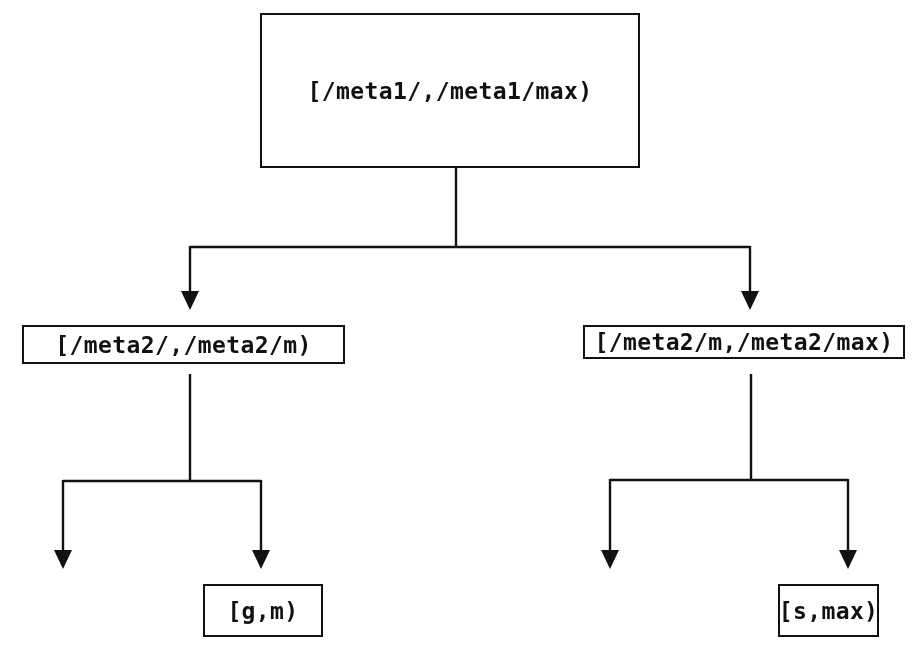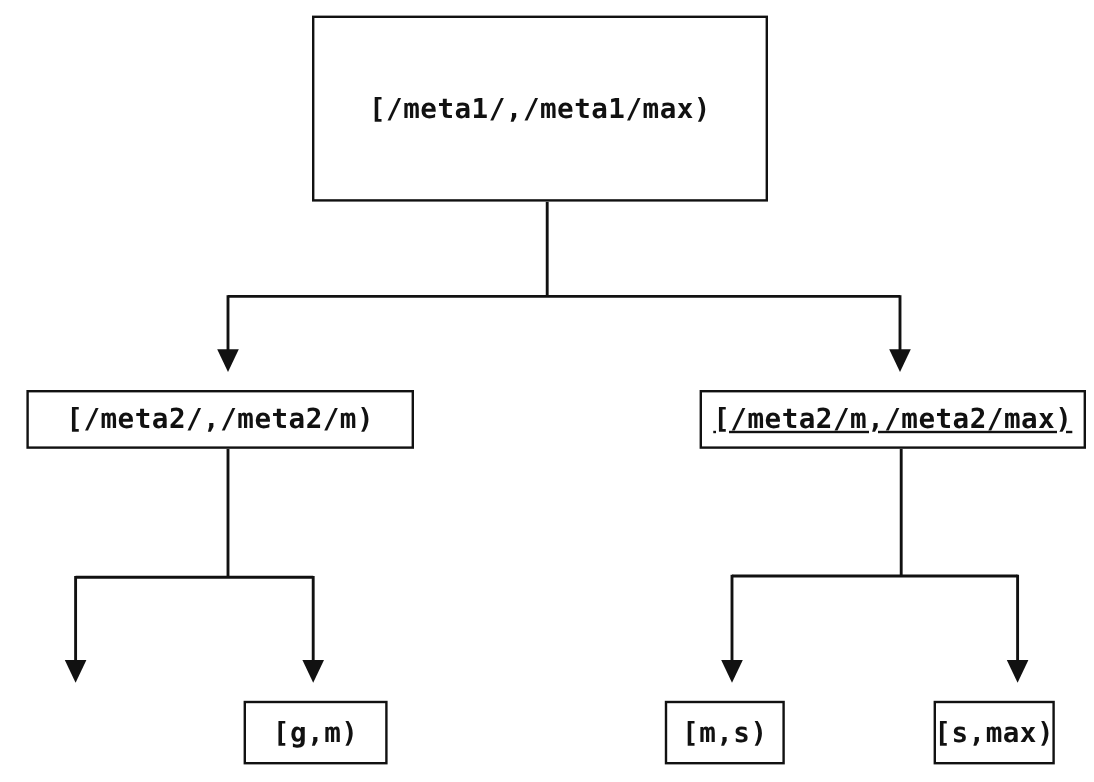--- a/index.html
+++ b/index.html
@@ -45,22 +45,22 @@
     align-items:center;
     justify-content:center;
     color:var(--text);
     font-size:23px;
     font-weight:bold;
     letter-spacing:0.4px;
     white-space:nowrap;
     text-align:center;
   }
   .node-root   { left:260px; top:13px;  width:380px; height:155px; }
-  .node-left   { left:22px;  top:325px; width:323px; height:49px;  }
-  .node-right  { left:583px; top:325px; width:322px; height:49px;text-decoration:underline;  }
+  .node-left   { left:22px;  top:325px; width:323px; height:39px;  }
+  .node-right  { left:583px; top:325px; width:322px; height:34px;  }
   .node-leaf-0 { left:8px;   top:584px; width:100px; height:53px;  }
   .node-leaf-1 { left:203px; top:584px; width:120px; height:53px;  }
   .node-leaf-2 { left:554px; top:584px; width:100px; height:53px;  }
   .node-leaf-3 { left:778px; top:584px; width:101px; height:53px;  }
 </style>
 </head>
 <body>
 
 <div class="canvas">
 
@@ -98,21 +98,18 @@
 
   <div class="node node-right">
     <span>[/meta2/m,/meta2/max)</span>
   </div>
 
 
   <div class="node node-leaf-1">
     <span>[g,m)</span>
   </div>
 
-  <div class="node node-leaf-2">
-    <span>[m,s)</span>
-  </div>
 
   <div class="node node-leaf-3">
     <span>[s,max)</span>
   </div>
 
 </div>
 
 </body></html>

